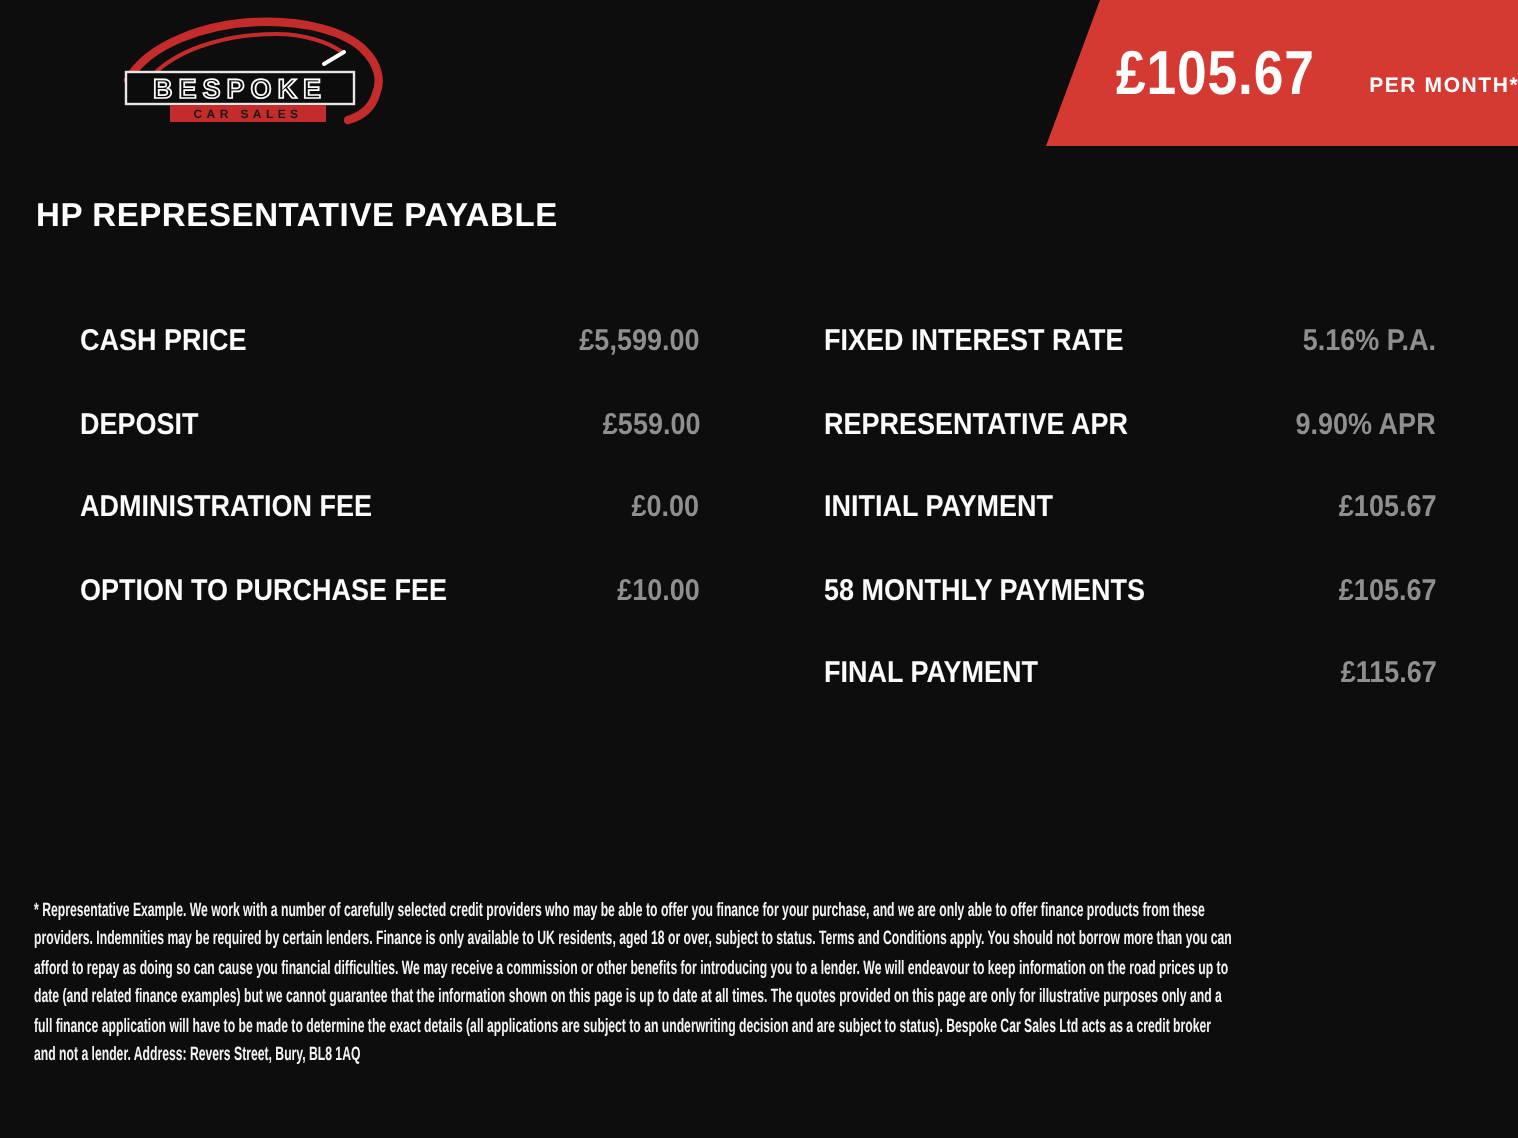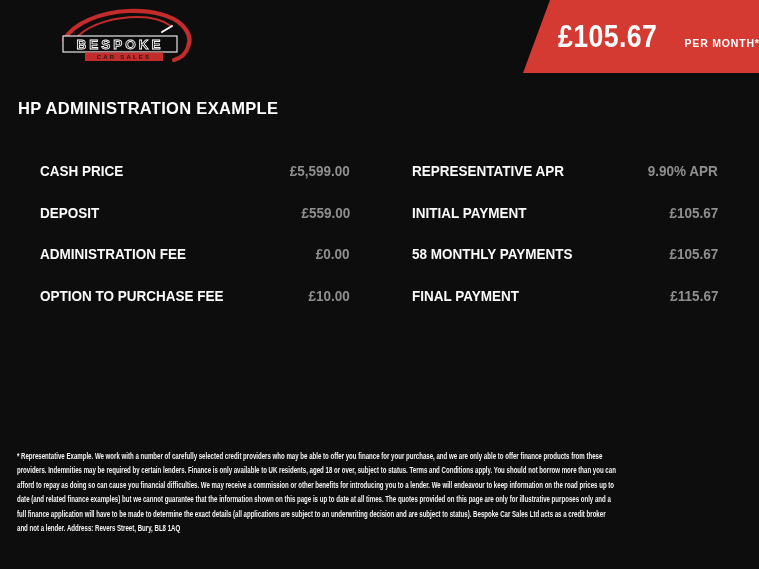--- a/index.html
+++ b/index.html
@@ -89,21 +89,21 @@
     </svg>
   </div>
 
   <div class="banner">
     <div class="banner-inner">
       <span class="amount">£105.67</span>
       <span class="per">PER MONTH*</span>
     </div>
   </div>
 
-  <div class="heading">HP ADMINISTRATION EXAMPLE</div>
+  <div class="heading">HP REPRESENTATIVE PAYABLE</div>
 
   <div class="col col-left">
     <div class="frow">
       <span class="lbl">CASH PRICE</span>
       <span class="val">£5,599.00</span>
     </div>
     <div class="frow">
       <span class="lbl">DEPOSIT</span>
       <span class="val">£559.00</span>
     </div>
@@ -111,20 +111,24 @@
       <span class="lbl">ADMINISTRATION FEE</span>
       <span class="val">£0.00</span>
     </div>
     <div class="frow">
       <span class="lbl">OPTION TO PURCHASE FEE</span>
       <span class="val">£10.00</span>
     </div>
   </div>
 
   <div class="col col-right">
+    <div class="frow">
+      <span class="lbl">FIXED INTEREST RATE</span>
+      <span class="val">5.16% P.A.</span>
+    </div>
     <div class="frow">
       <span class="lbl">REPRESENTATIVE APR</span>
       <span class="val">9.90% APR</span>
     </div>
     <div class="frow">
       <span class="lbl">INITIAL PAYMENT</span>
       <span class="val">£105.67</span>
     </div>
     <div class="frow">
       <span class="lbl">58 MONTHLY PAYMENTS</span>

